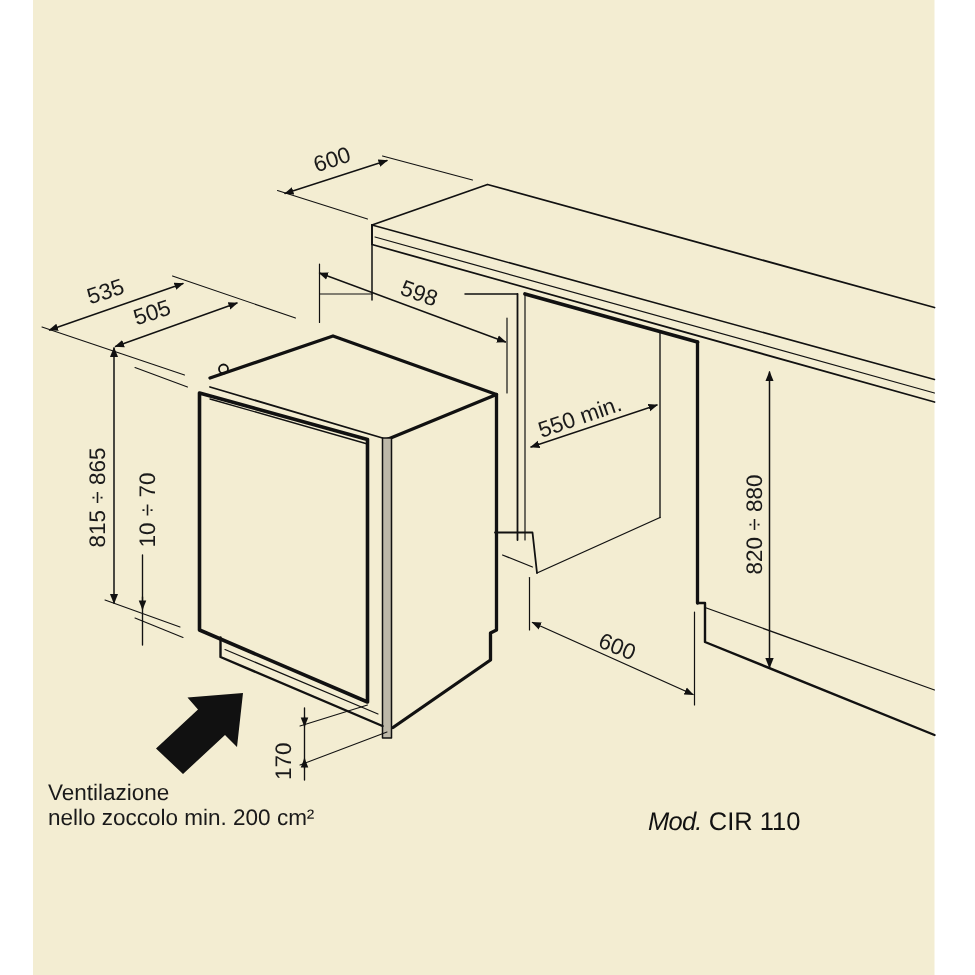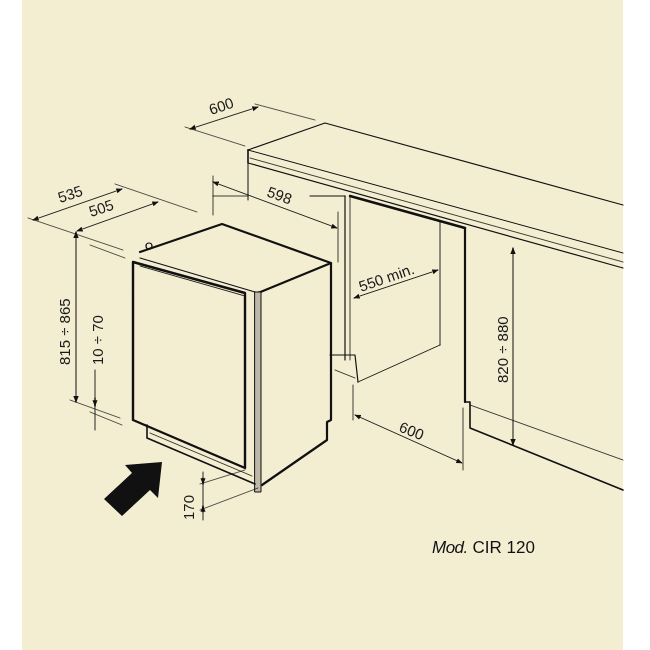--- a/index.html
+++ b/index.html
@@ -128,18 +128,22 @@
     <text class="dim" transform="translate(91,217) rotate(-18)">505</text>
     <text class="dim" transform="translate(266,196) rotate(20)">598</text>
     <text class="dim" transform="translate(361,292) rotate(-19)">550 min.</text>
     <text class="dim" transform="translate(398,431) rotate(22)">600</text>
     <text class="dim" transform="translate(70,365) rotate(-90)">815 ÷ 865</text>
     <text class="dim" transform="translate(103,365) rotate(-90)">10 ÷ 70</text>
     <text class="dim" transform="translate(508,383) rotate(-90)">820 ÷ 880</text>
     <text class="dim" transform="translate(194,520) rotate(-90)">170</text>
   </svg>
 
+  <div class="caption" style="left:32px; top:520px;">
+    <div>Ventilazione</div>
+    <div>nello zoccolo min. 200 cm²</div>
+  </div>
 
   <div class="model" style="left:432px; top:538px;">
     <b>Mod.</b>
-    <span>CIR 120</span>
+    <span>CIR 110</span>
   </div>
 </div>
 
 </body></html>

